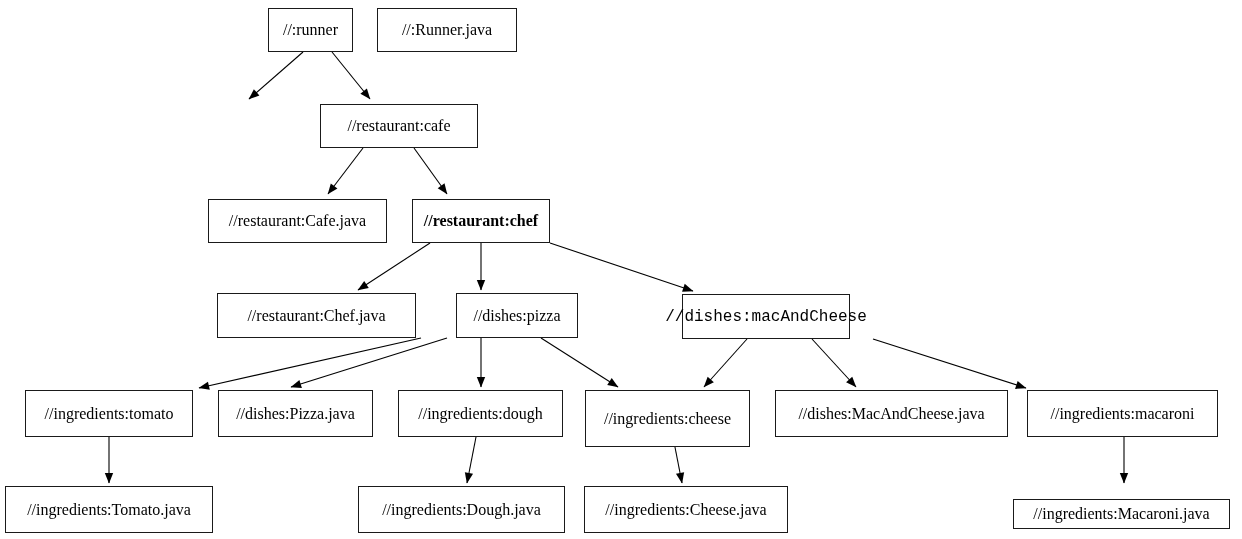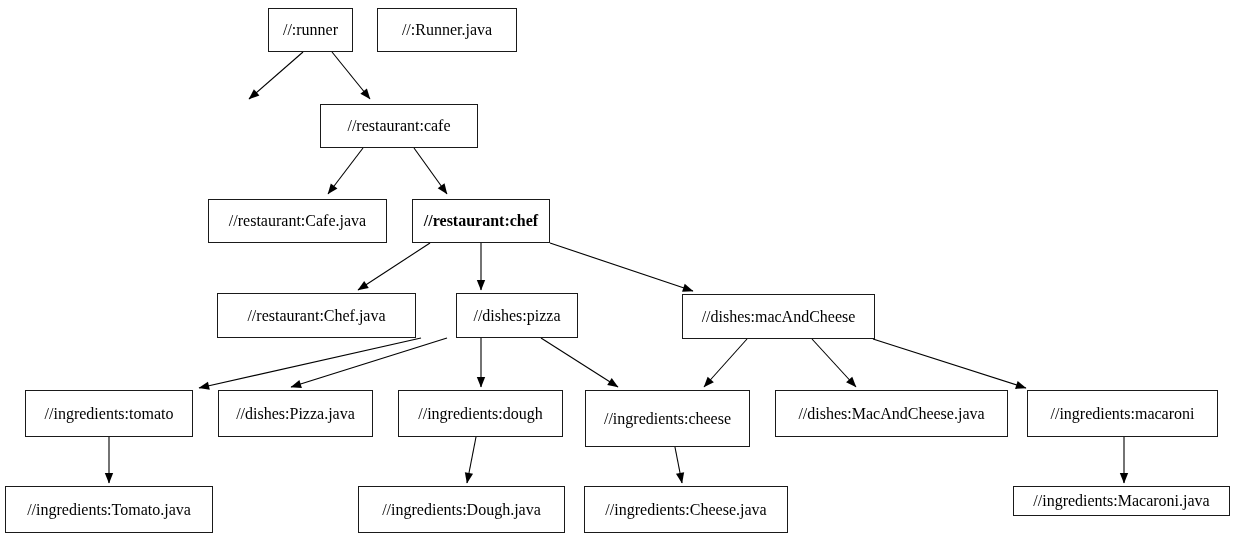--- a/index.html
+++ b/index.html
@@ -76,27 +76,27 @@
   <div class="node" style="left:268px;  top:8px;   width:85px;  height:44px;">//:runner</div>
   <div class="node" style="left:377px;  top:8px;   width:140px; height:44px;">//:Runner.java</div>
 
   <div class="node" style="left:320px;  top:104px; width:158px; height:44px;">//restaurant:cafe</div>
 
   <div class="node" style="left:208px;  top:199px; width:179px; height:44px;">//restaurant:Cafe.java</div>
   <div class="node" style="left:412px;  top:199px; width:138px; height:44px;font-weight:bold;">//restaurant:chef</div>
 
   <div class="node" style="left:217px;  top:293px; width:199px; height:45px;">//restaurant:Chef.java</div>
   <div class="node" style="left:420px;  top:293px; width:122px; height:45px;margin-left:36px;">//dishes:pizza</div>
-  <div class="node" style="left:682px;  top:294px; width:193px; height:45px;">//dishes:macAndCheese</div>
+  <div class="node" style="left:682px;  top:294px; width:168px; height:45px;font-family:Liberation Mono, monospace;">//dishes:macAndCheese</div>
 
   <div class="node" style="left:25px;   top:390px; width:168px; height:47px;">//ingredients:tomato</div>
   <div class="node" style="left:218px;  top:390px; width:155px; height:47px;">//dishes:Pizza.java</div>
   <div class="node" style="left:398px;  top:390px; width:165px; height:47px;">//ingredients:dough</div>
   <div class="node" style="left:585px;  top:390px; width:165px; height:57px;">//ingredients:cheese</div>
   <div class="node" style="left:775px;  top:390px; width:233px; height:47px;">//dishes:MacAndCheese.java</div>
   <div class="node" style="left:1027px; top:390px; width:191px; height:47px;">//ingredients:macaroni</div>
 
   <div class="node" style="left:5px;    top:486px; width:208px; height:47px;">//ingredients:Tomato.java</div>
   <div class="node" style="left:358px;  top:486px; width:207px; height:47px;">//ingredients:Dough.java</div>
   <div class="node" style="left:584px;  top:486px; width:204px; height:47px;">//ingredients:Cheese.java</div>
-  <div class="node" style="left:1013px; top:486px; width:217px; height:30px;">//ingredients:Macaroni.java</div>
+  <div class="node" style="left:1013px; top:499px; width:217px; height:30px;">//ingredients:Macaroni.java</div>
 
 </div>
 
 </body></html>

